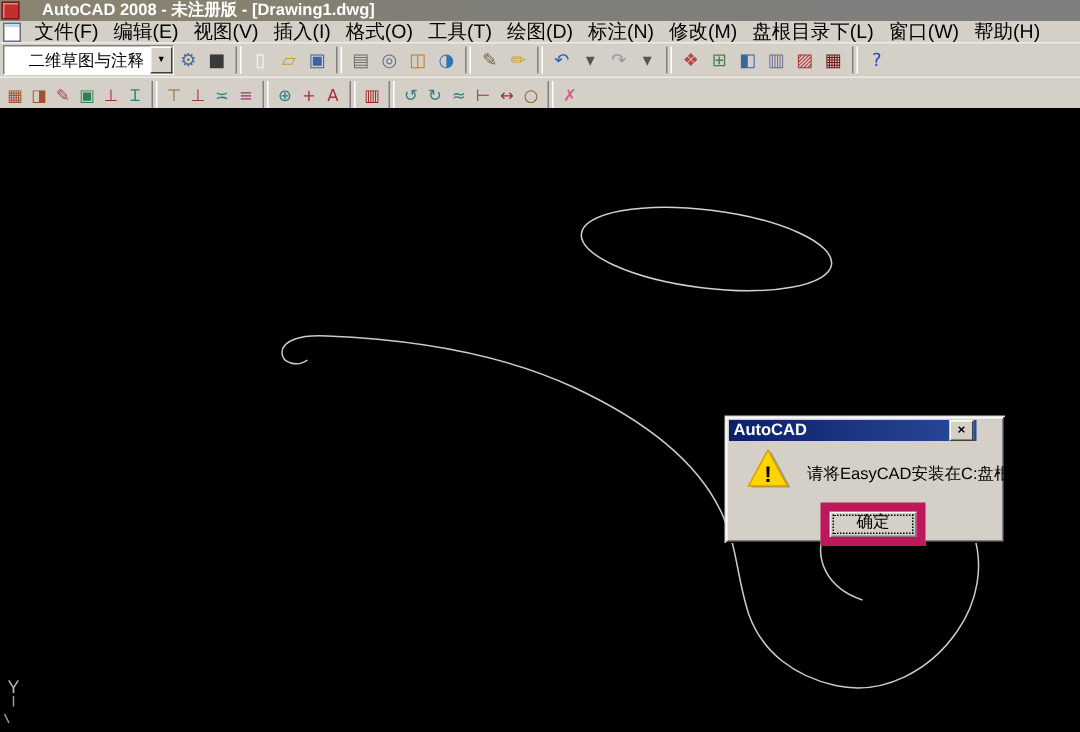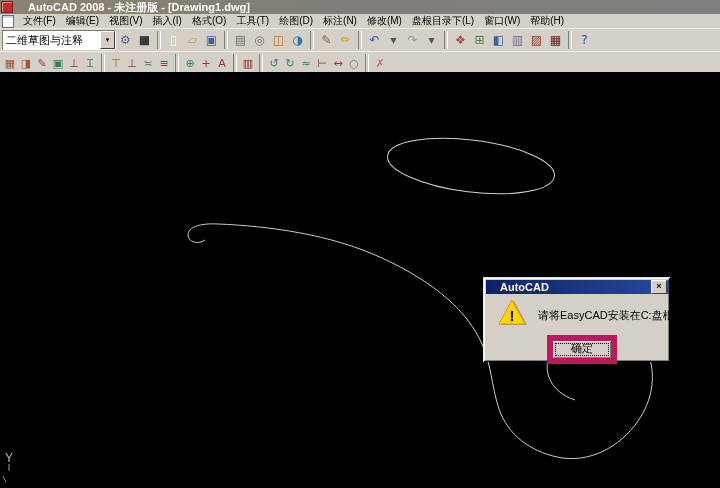--- a/index.html
+++ b/index.html
@@ -10,49 +10,49 @@
   }
   
   .titlebar{
     height:14px;display:flex;align-items:center;padding-left:1px;
     background:linear-gradient(to right,#8b8472 0%,#87816f 18%,#7f7e78 45%,#7f7f7f 100%);
     color:#fff;font-size:11px;font-weight:bold;line-height:14px;white-space:nowrap;gap:12px;
   }
   .app-icon{width:10px;height:10px;background:#c22f2f;border:1px solid #7d1a1a;margin-right:3px;flex:0 0 auto;
     box-shadow:inset 1px 1px 0 rgba(255,255,255,.45);}
   
-  .menubar{height:14px;display:flex;align-items:center;background:#d4d0c8;font-size:10px;line-height:14px;color:#000;}
+  .menubar{height:14px;display:flex;align-items:center;background:#d4d0c8;font-size:13px;line-height:14px;color:#000;}
   .doc-icon{width:10px;height:11px;background:#fff;border:1px solid #6a6a8a;margin:0 4px 0 2px;flex:0 0 auto;
     box-shadow:inset 0 2px 0 #c8d8f0;}
   .menu-item{padding:0 5px;white-space:nowrap;}
   
   .toolbar{height:22px;display:flex;align-items:center;background:#d4d0c8;padding-left:2px;
     border-top:1px solid #ecebe5;}
   .toolbar.tb2{border-bottom:1px solid #6f6f6f;}
   .combo{display:flex;align-items:center;height:18px;background:#fff;border:1px solid;
     border-color:#808080 #fff #fff #808080;width:112px;flex:0 0 auto;}
-  .combo-text{flex:1;font-size:11px;padding:0 3px;color:#000;white-space:nowrap;overflow:hidden;}
+  .combo-text{flex:1;font-size:11px;padding:0 16px;color:#000;white-space:nowrap;overflow:hidden;}
   .combo-arrow{width:13px;height:16px;background:#d4d0c8;border:1px solid;border-color:#fff #404040 #404040 #fff;
     font-size:6px;line-height:16px;text-align:center;color:#000;flex:0 0 auto;}
   .tb-btn{width:17px;height:17px;margin:0 1px;font-size:12px;line-height:17px;text-align:center;flex:0 0 auto;
     font-family:"DejaVu Sans",sans-serif;}
   .tb2 .tb-btn{width:15px;margin:0 0.5px;font-size:11px;}
   .tb-sep{width:2px;height:18px;margin:0 3px;border-left:1px solid #808080;border-right:1px solid #fff;flex:0 0 auto;}
   
   .canvas{position:absolute;left:0;top:72px;width:720px;height:416px;background:#000;}
   
   .dialog{
     position:absolute;left:483px;top:277px;width:187px;height:85px;background:#d4d0c8;z-index:10;
     box-shadow:inset 1px 1px 0 #dfdfdf, inset -1px -1px 0 #000,
                inset 2px 2px 0 #fff, inset -2px -2px 0 #808080;
   }
   .dialog-title{
-    position:absolute;left:3px;top:3px;right:1px;height:14px;
+    position:absolute;left:3px;top:3px;right:19px;height:14px;
     background:linear-gradient(to right,#0c2068,#2a4a9b);
-    color:#fff;font-size:11px;font-weight:bold;line-height:14px;padding-left:14px;
+    color:#fff;font-size:11px;font-weight:bold;line-height:14px;padding-left:3px;
     display:flex;align-items:center;justify-content:space-between;
   }
   .dialog-close{
     width:14px;height:12px;margin-right:2px;background:#d4d0c8;color:#000;
     border:1px solid;border-color:#fff #404040 #404040 #fff;
     font-size:9px;font-weight:bold;line-height:10px;text-align:center;
   }
   .dialog-msg{position:absolute;left:55px;top:31px;font-size:11px;color:#000;white-space:nowrap;}
   .warn-wrap{position:absolute;left:15px;top:22px;}
   .ok-button{

